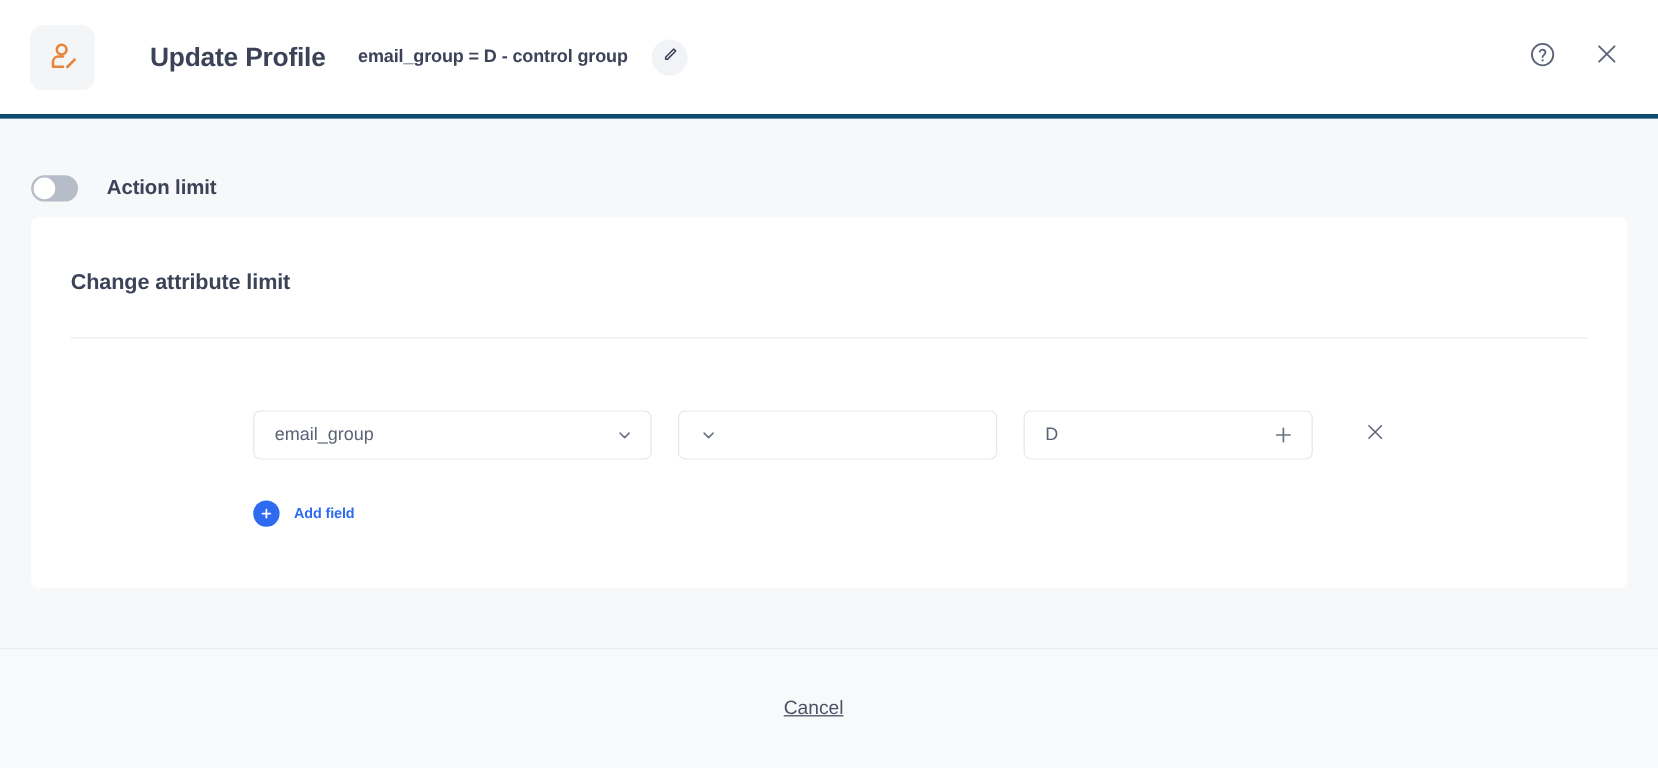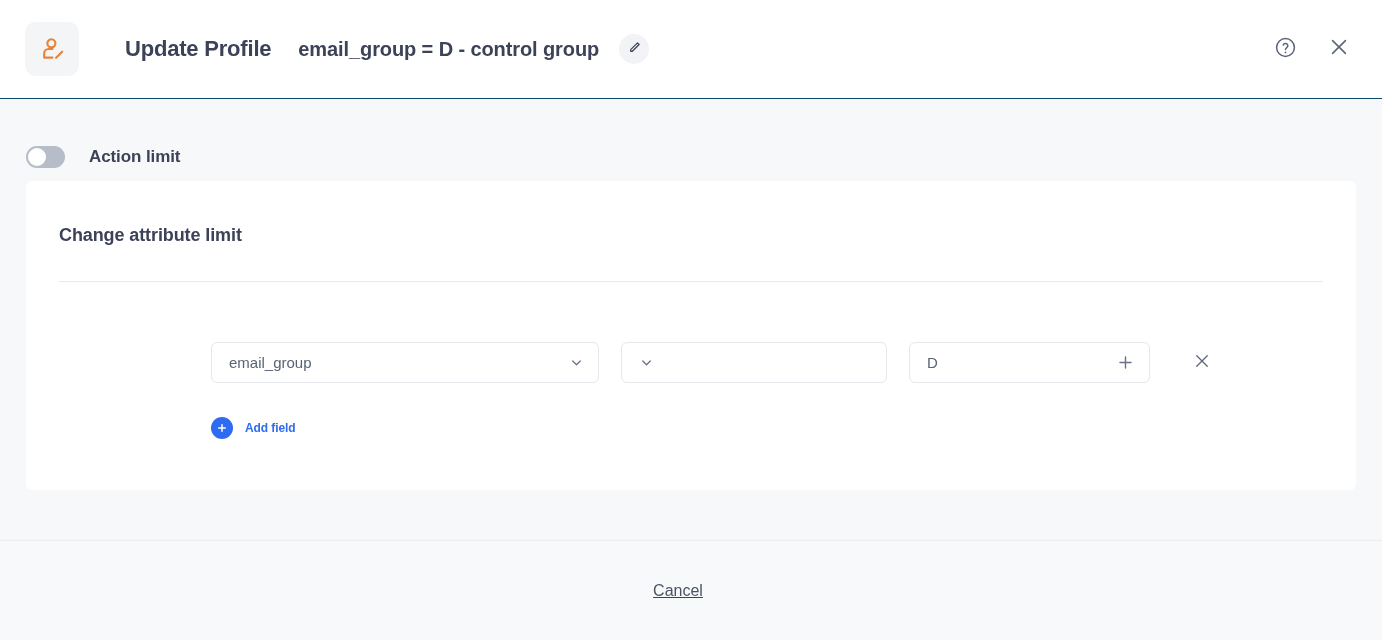--- a/index.html
+++ b/index.html
@@ -26,21 +26,21 @@
   }
 
   
   .header {
     height: 99px;
     min-height: 99px;
     background: #ffffff;
     display: flex;
     align-items: center;
     padding: 0 26px 0 25px;
-    border-bottom: 1px solid #0c4a6e;
+    border-bottom: 4px solid #0c4a6e;
   }
 
   .app-icon {
     width: 54px;
     height: 54px;
     border-radius: 11px;
     background: #f4f5f7;
     display: flex;
     align-items: center;
     justify-content: center;
@@ -50,21 +50,21 @@
   .header-title {
     font-size: 22px;
     font-weight: bold;
     color: #3c4257;
     letter-spacing: -0.2px;
     margin-left: 46px;
     white-space: nowrap;
   }
 
   .header-subtitle {
-    font-size: 20px;
+    font-size: 15px;
     font-weight: bold;
     color: #3c4257;
     letter-spacing: -0.1px;
     margin-left: 27px;
     white-space: nowrap;
   }
 
   .edit-pill {
     width: 30px;
     height: 30px;
@@ -167,21 +167,21 @@
   .select-field {
     height: 41px;
     border: 1px solid #e4e7ec;
     border-radius: 6px;
     background: #ffffff;
     display: flex;
     align-items: center;
     padding: 0 14px 0 17px;
     cursor: pointer;
   }
-  .select-field.attr { width: 388px; justify-content: center; }
+  .select-field.attr { width: 332px; justify-content: center; }
   .select-field.op { width: 266px; margin-left: 22px; }
   .select-field.val { width: 241px; margin-left: 22px; }
 
   .field-text {
     flex: 1 1 auto;
     font-size: 15px;
     color: #5a6376;
     white-space: nowrap;
     overflow: hidden;
     text-overflow: ellipsis;

